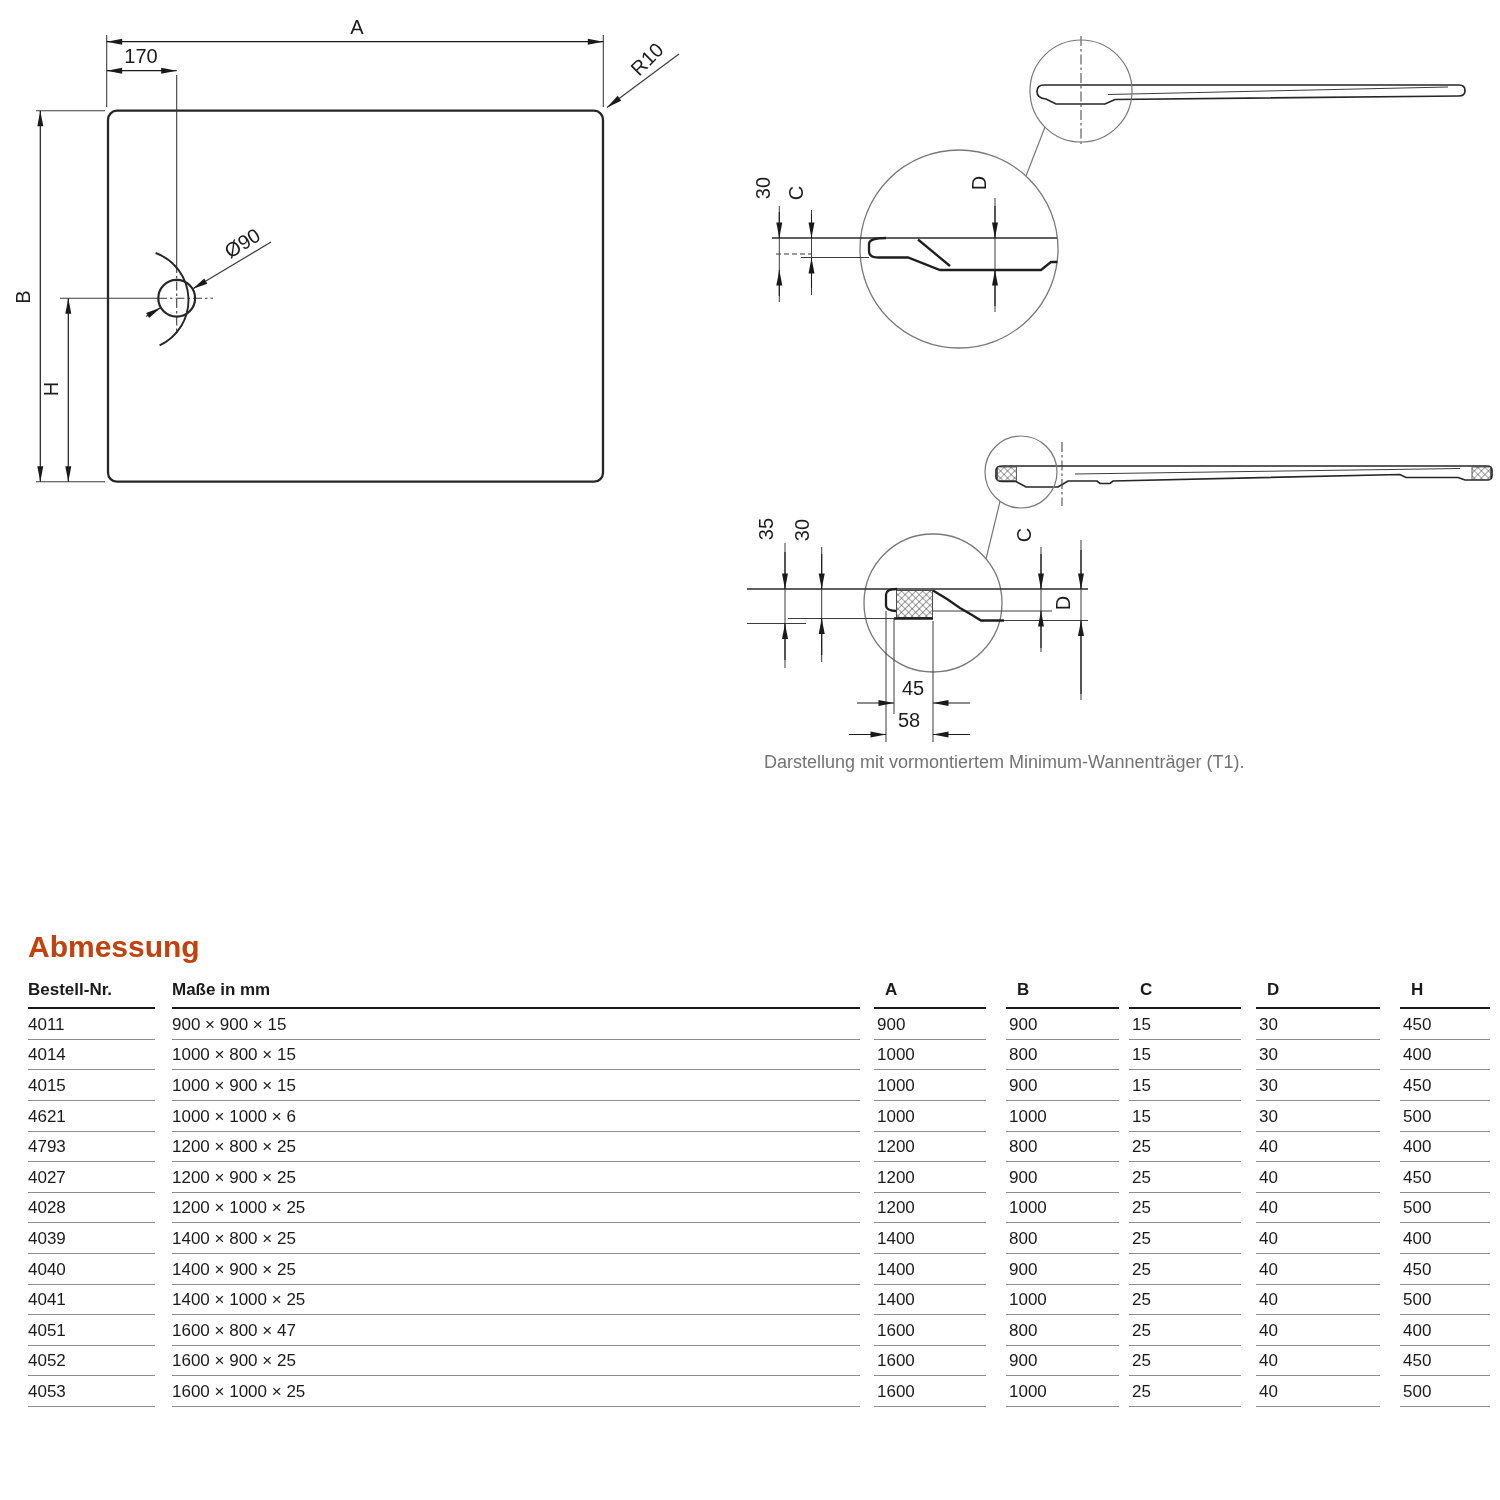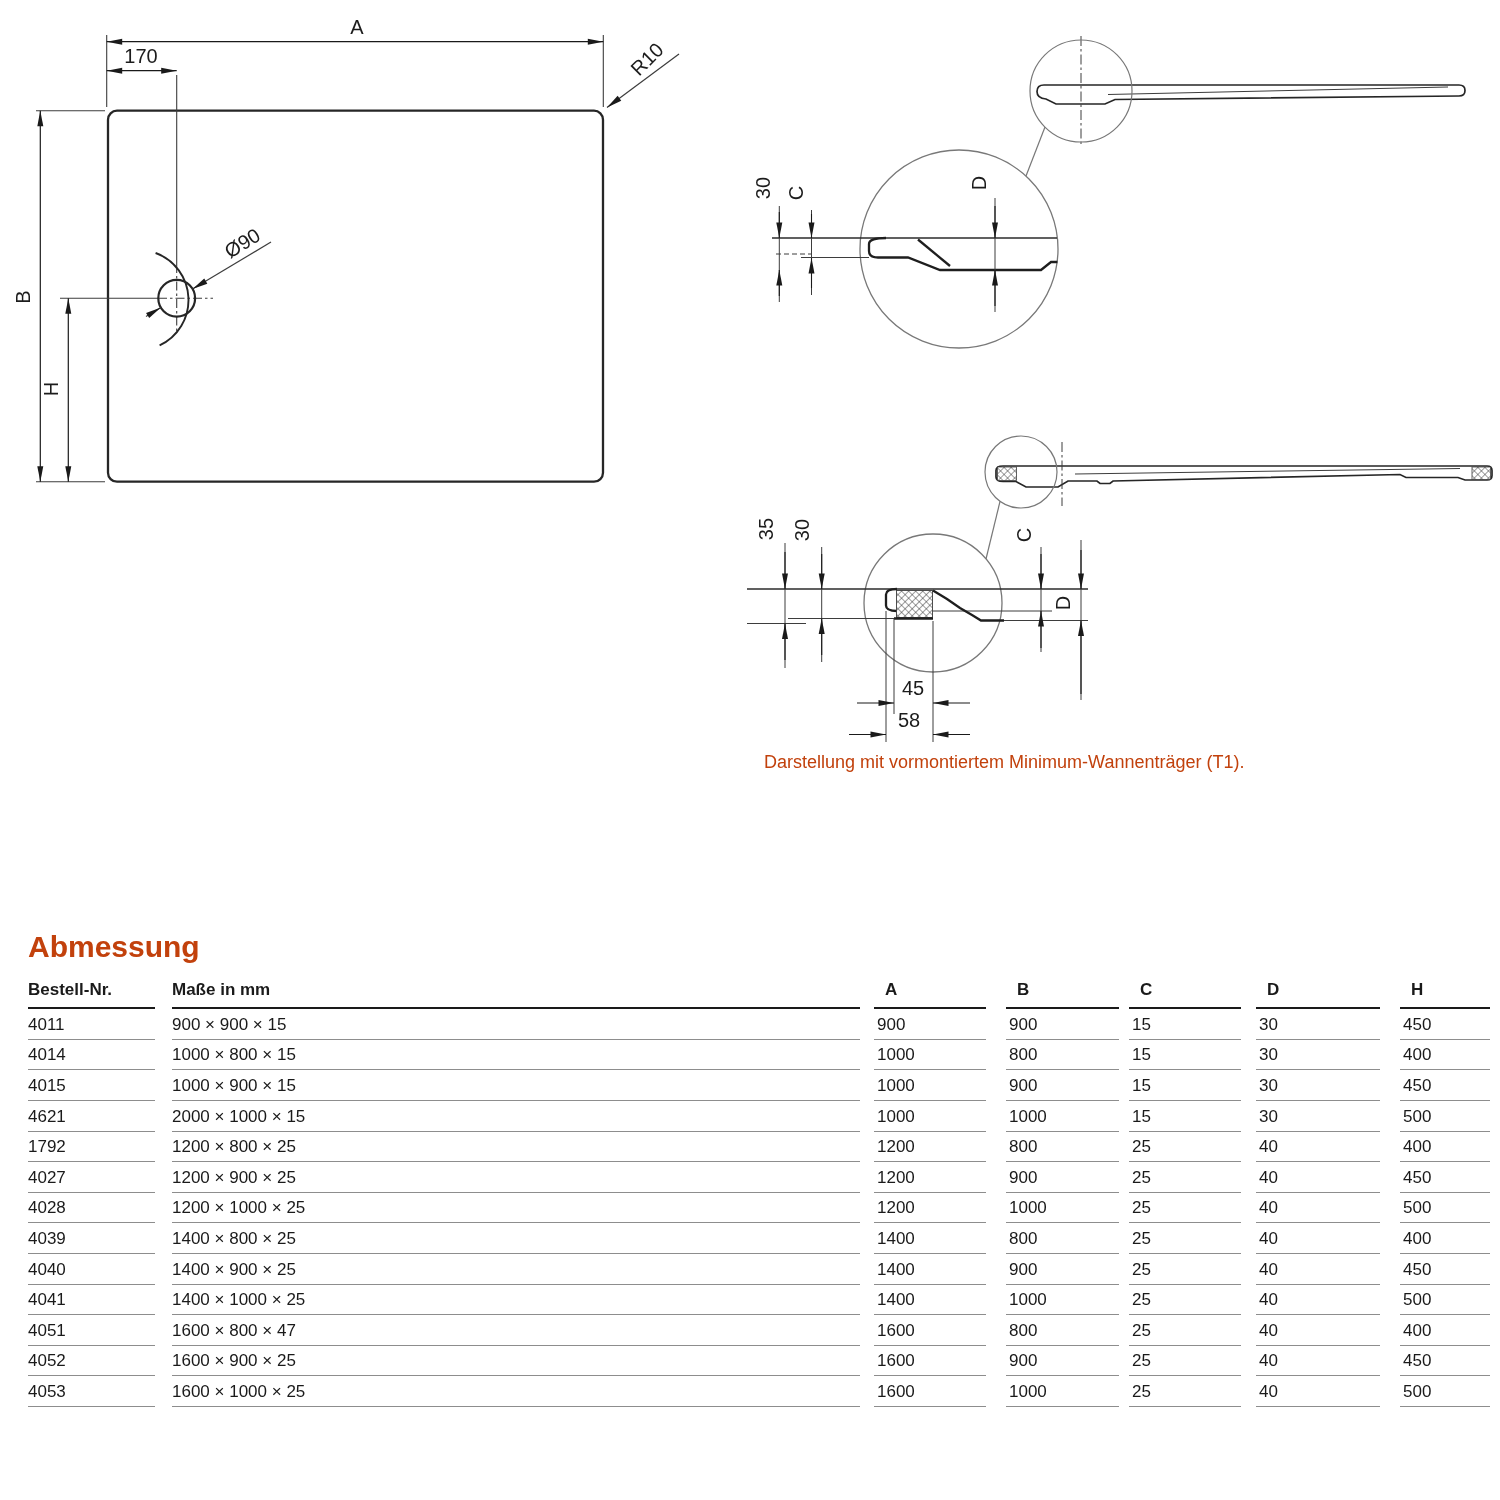--- a/index.html
+++ b/index.html
@@ -1,19 +1,19 @@
 <!DOCTYPE html>
 <html><head>
 <meta charset="utf-8">
 <style>
   html,body{margin:0;padding:0;background:#ffffff;}
   body{width:1500px;height:1500px;position:relative;font-family:"Liberation Sans",sans-serif;color:#1a1a1a;overflow:hidden;}
   #drawing-svg{position:absolute;left:0;top:0;}
   #drawing-svg text{font-family:"Liberation Sans",sans-serif;fill:#1c1c1c;font-size:20px;}
-  .caption{position:absolute;left:764px;top:752px;font-size:18px;color:#c2410c;}
+  .caption{position:absolute;left:764px;top:752px;font-size:18px;color:#737373;}
   .section-title{position:absolute;left:28px;top:931px;font-size:30px;font-weight:700;color:#c2410c;line-height:32px;}
   .tbl{position:absolute;left:28px;top:982px;width:1462px;display:grid;
        grid-template-columns:144px 702px 132px 123px 127px 144px 90px;font-size:17px;}
   .tbl .row{display:contents;}
   .cell{height:30.6px;}
   .hcell{height:27.3px;}
   .cin{height:100%;border-bottom:1.4px solid #8d8d8d;display:flex;align-items:flex-end;padding-bottom:4px;box-sizing:border-box;}
   .hrow .cin{border-bottom:2.6px solid #1a1a1a;font-weight:700;padding-bottom:7px;}
   .pr17{padding-right:17px;} .pr14{padding-right:14px;} .pr20{padding-right:20px;}
   .pr10{padding-right:10px;} .pr15{padding-right:15px;} .pr0{padding-right:0;}
@@ -255,42 +255,42 @@
         <div class="cell pr0 vind">
           <div class="cin">450</div>
         </div>
       </div>
     
       <div class="row">
         <div class="cell pr17">
           <div class="cin">4621</div>
         </div>
         <div class="cell pr14">
-          <div class="cin">2000 × 1000 × 15</div>
+          <div class="cin">1000 × 1000 × 6</div>
         </div>
         <div class="cell pr20 vind">
           <div class="cin">1000</div>
         </div>
         <div class="cell pr10 vind">
           <div class="cin">1000</div>
         </div>
         <div class="cell pr15 vind">
           <div class="cin">15</div>
         </div>
         <div class="cell pr20 vind">
           <div class="cin">30</div>
         </div>
         <div class="cell pr0 vind">
           <div class="cin">500</div>
         </div>
       </div>
     
       <div class="row">
         <div class="cell pr17">
-          <div class="cin">1792</div>
+          <div class="cin">4793</div>
         </div>
         <div class="cell pr14">
           <div class="cin">1200 × 800 × 25</div>
         </div>
         <div class="cell pr20 vind">
           <div class="cin">1200</div>
         </div>
         <div class="cell pr10 vind">
           <div class="cin">800</div>
         </div>

